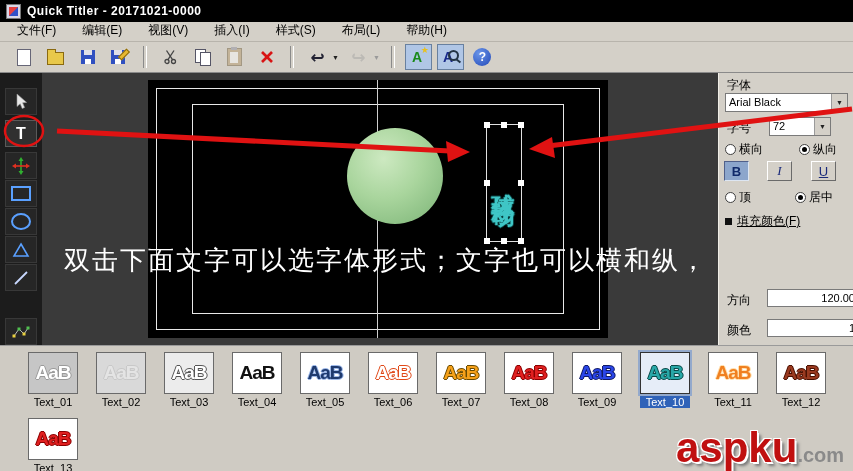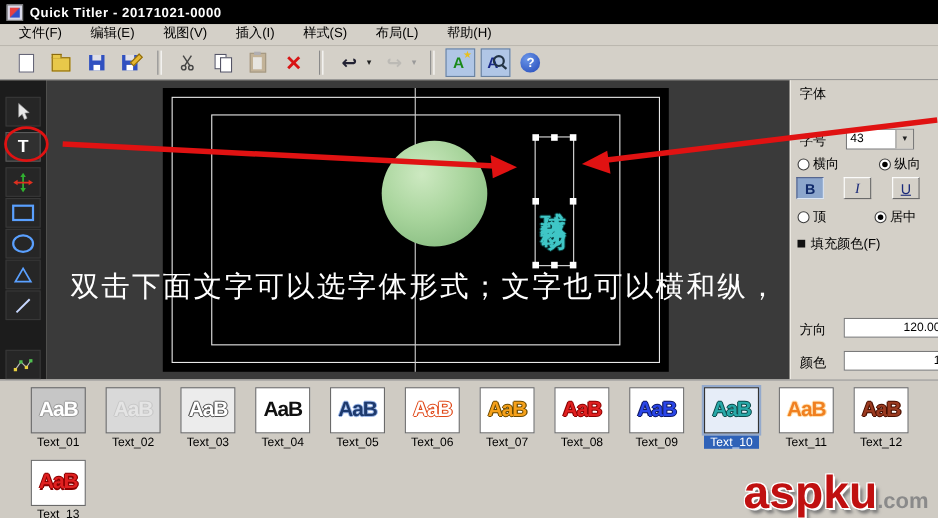--- a/index.html
+++ b/index.html
@@ -97,21 +97,21 @@
   .size-combo{left:50px;top:44px;width:62px;height:19px;}
   .radio{position:absolute;display:flex;align-items:center;font-size:12px;white-space:nowrap;}
   .rdot{width:11px;height:11px;border-radius:50%;background:#fff;border:1px solid #404040;display:inline-block;
         position:relative;margin-right:3px;box-sizing:border-box;flex:0 0 auto;}
   .rdot.on::after{content:"";position:absolute;left:2px;top:2px;width:5px;height:5px;border-radius:50%;background:#000;}
   .biu{position:absolute;width:25px;height:20px;background:#d4d0c8;border:1px solid;border-color:#fff #6a6a6a #6a6a6a #fff;
        color:#1a2a7a;font-size:13px;display:flex;align-items:center;justify-content:center;box-sizing:border-box;}
   .b-btn{left:5px;top:88px;font-weight:bold;background:#8ca6cc;border-color:#50608a #dde6f2 #dde6f2 #50608a;color:#102a6a;}
   .i-btn{left:48px;top:88px;font-style:italic;font-family:"Liberation Serif",serif;}
   .u-btn{left:92px;top:88px;text-decoration:underline;}
-  .fill-header{position:absolute;left:6px;top:140px;display:flex;align-items:center;font-size:12px;}
+  .fill-header{position:absolute;left:6px;top:140px;display:flex;align-items:center;font-size:12px;text-decoration:underline;}
   .fill-sq{width:7px;height:7px;background:#111;margin-right:5px;flex:0 0 auto;}
   .field{position:absolute;background:#fff;border:1px solid #7a7a7a;width:93px;height:18px;font-size:11px;
          text-align:right;padding:2px 4px;box-sizing:border-box;}
 
   
   .styles-strip{position:absolute;left:0;top:345px;width:853px;height:126px;background:#cfcbc3;
                 border-top:1px solid #9a9a9a;z-index:20;}
   .style-tile{position:absolute;width:50px;}
   .tile-preview{width:50px;height:42px;border:1px solid #6a6a6a;display:flex;align-items:center;justify-content:center;
                 font-weight:bold;font-size:19px;letter-spacing:-1px;box-sizing:border-box;}
@@ -324,23 +324,27 @@
         <span class="h h-bl" data-name="selection-handle"></span>
         <span class="h h-bm" data-name="selection-handle"></span>
         <span class="h h-br" data-name="selection-handle"></span>
       </div>
     </div>
     <div class="typed-text" data-name="canvas-typed-text">双击下面文字可以选字体形式；文字也可以横和纵，</div>
   </div>
 
   <div class="props" data-name="properties-panel">
     <span class="plabel" style="left:8px;top:4px;" data-name="font-section-label">字体</span>
+    <div class="combo font-combo" data-name="font-family-select">
+      <span class="combo-text" data-name="font-family-value">Arial Black</span>
+      <span class="combo-btn" data-name="chevron-down-icon">▼</span>
+    </div>
     <span class="plabel" style="left:8px;top:47px;" data-name="font-size-label">字号</span>
     <div class="combo size-combo" data-name="font-size-select">
-      <span class="combo-text" data-name="font-size-value">43</span>
+      <span class="combo-text" data-name="font-size-value">72</span>
       <span class="combo-btn" data-name="chevron-down-icon">▼</span>
     </div>
     <span class="radio" style="left:6px;top:68px;" data-name="radio-horizontal">
       <span class="rdot" data-name="radio-off-icon"></span>
       <span data-name="radio-horizontal-label">横向</span>
     </span>
     <span class="radio" style="left:80px;top:68px;" data-name="radio-vertical">
       <span class="rdot on" data-name="radio-on-icon"></span>
       <span data-name="radio-vertical-label">纵向</span>
     </span>

